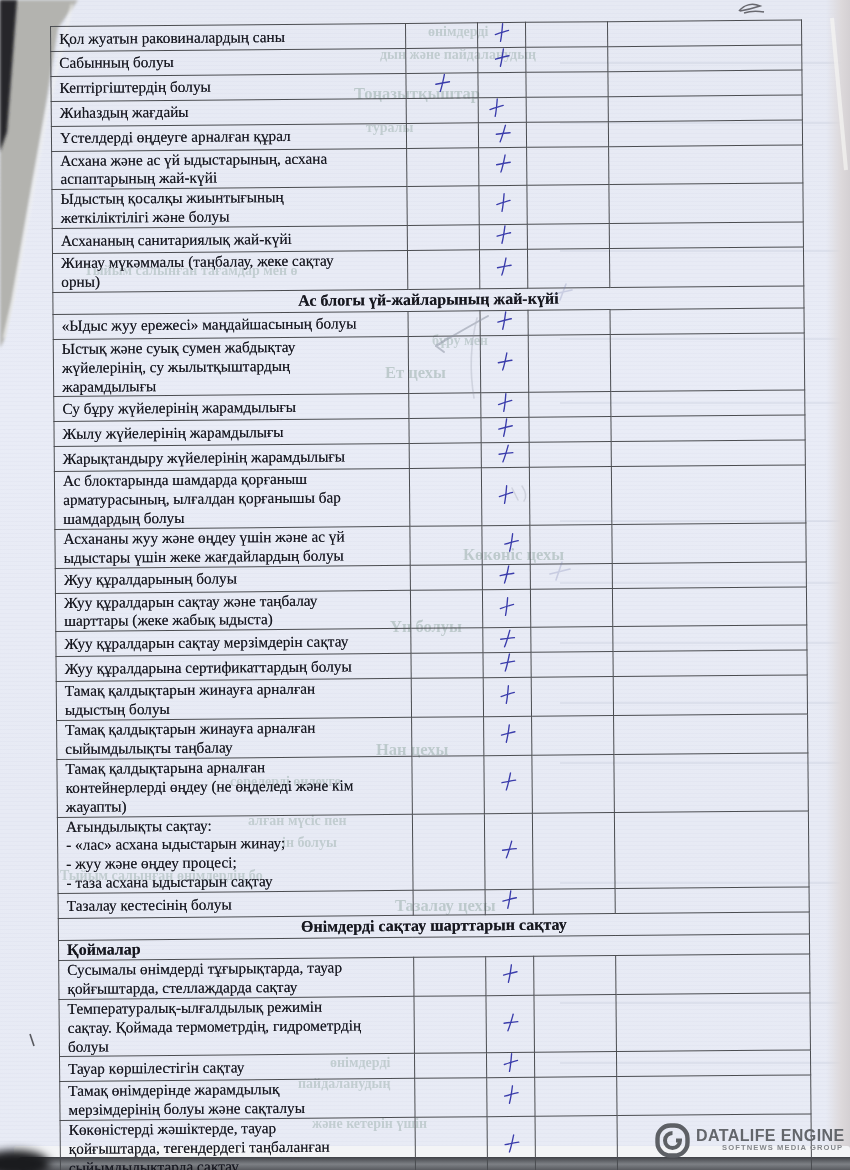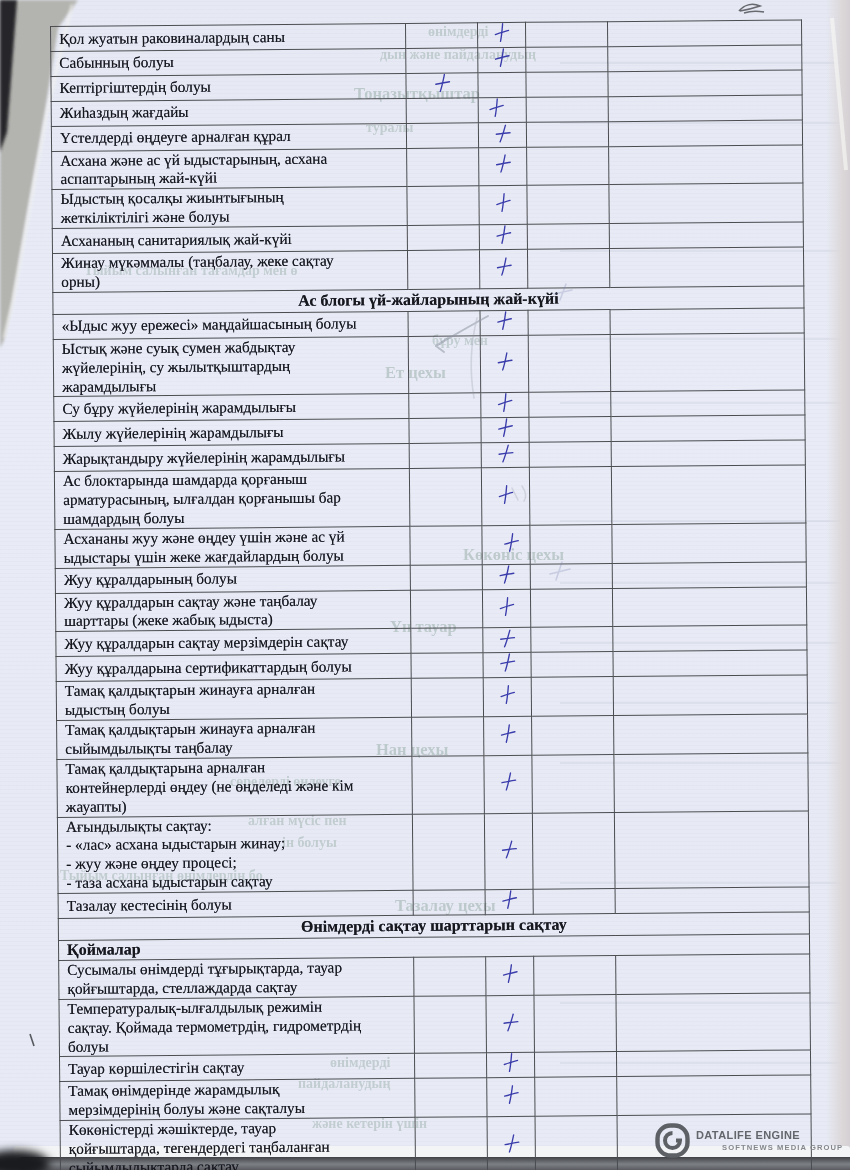--- a/index.html
+++ b/index.html
@@ -38,38 +38,38 @@
   .plus{display:inline-block;}
   .plus svg path{stroke:#3a3cab;fill:none;stroke-width:1.7;stroke-linecap:round;}
   tbody tr:nth-child(3n) .plus{transform:rotate(4deg);}
   tbody tr:nth-child(3n+1) .plus{transform:rotate(-3deg);}
   tbody tr:nth-child(5n) .plus{transform:rotate(8deg) translateY(1px);}
   
   .pencil{position:absolute;left:0;top:0;z-index:6;pointer-events:none;}
   
   .watermark{position:absolute;left:654px;top:1122px;z-index:9;display:flex;align-items:center;gap:5px;
              font-family:"Liberation Sans",sans-serif;}
-  .wm-title{font-size:11px;font-weight:bold;letter-spacing:.4px;color:#63666b;line-height:15px;}
+  .wm-title{font-size:16px;font-weight:bold;letter-spacing:.4px;color:#63666b;line-height:15px;}
   .wm-sub{font-size:7.6px;font-weight:bold;letter-spacing:1.1px;color:#84878c;line-height:10px;padding-left:26px;}
 </style>
 </head>
 <body>
 
 <div class="page">
 
   <div class="bleed" id="bleed-layer">
       <span class="ghost" style="left: 428px; top: 24px;">өнімдерді</span>
       <span class="ghost" style="left: 380px; top: 47px;">дын және пайдаланудың</span>
       <span class="ghost big" style="left: 354px; top: 84px;">Тоңазытқыштар</span>
       <span class="ghost" style="left: 366px; top: 120px;">туралы</span>
       <span class="ghost" style="left: 84px; top: 263px;">Тыйым салынған тағамдар мен ө</span>
       <span class="ghost" style="left: 432px; top: 333px;">бұру мен</span>
       <span class="ghost big" style="left: 385px; top: 363px;">Ет цехы</span>
       <span class="ghost big" style="left: 452px; top: 545px; margin-left: 11px;">Көкөніс цехы</span>
-      <span class="ghost big" style="left: 390px; top: 617px;">Ұн тауар</span>
+      <span class="ghost big" style="left: 390px; top: 617px;">Ұн болуы</span>
       <span class="ghost big" style="left: 376px; top: 740px;">Нан цехы</span>
       <span class="ghost" style="left: 230px; top: 774px;">сөрелерді өңдеуге</span>
       <span class="ghost" style="left: 282px; top: 793px; margin-top: 42px;">ін болуы</span>
       <span class="ghost" style="left: 248px; top: 813px;">алған мүсіс пен</span>
       <span class="ghost" style="left: 60px; top: 868px;">Тыйым салынған өнімдердің бо</span>
       <span class="ghost big" style="left: 395px; top: 896px;">Тазалау цехы</span>
       <span class="ghost" style="left: 330px; top: 1055px;">өнімдерді</span>
       <span class="ghost" style="left: 298px; top: 1076px;">пайдаланудың</span>
       <span class="ghost" style="left: 300px; top: 1116px; margin-left: 12px;">және кетерін үшін</span>
       <div class="bleedline" style="left: 560px; width: 285px; top: 62px;"></div>

